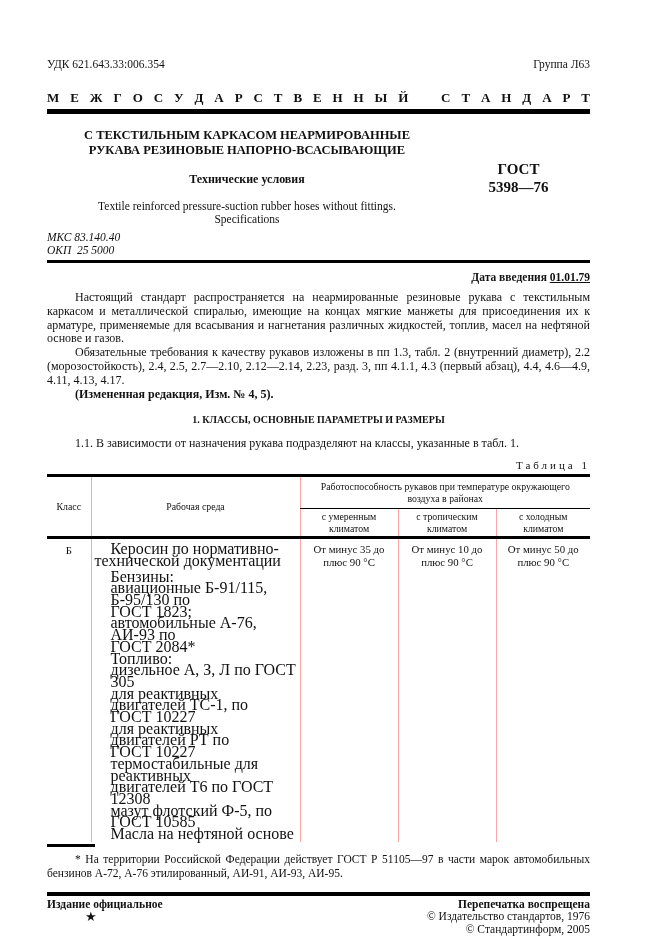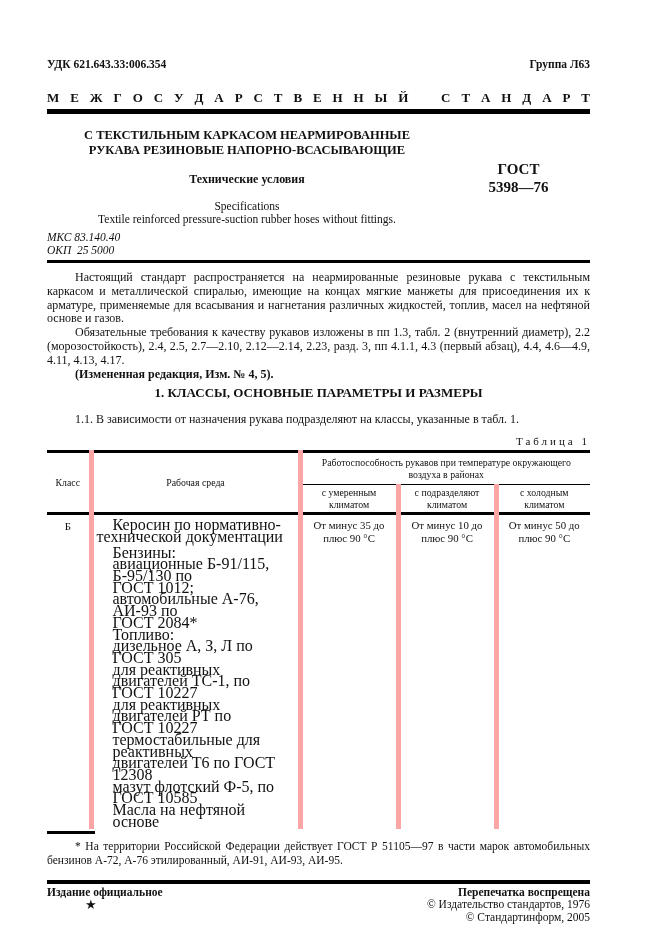--- a/index.html
+++ b/index.html
@@ -5,51 +5,51 @@
   html,body{margin:0;padding:0;background:#ffffff;}
   body{
     width:661px;height:936px;
     font-family:"Liberation Serif","DejaVu Serif",serif;
     color:#111;
     -webkit-font-smoothing:antialiased;
   }
   .page{position:relative;width:543px;padding:58px 71px 0 47px;}
 
   
-  .udk-row{display:flex;justify-content:space-between;font-size:11.5px;font-weight:bold;}
+  .udk-row{display:flex;justify-content:space-between;font-size:11.5px;font-weight:normal;}
   .banner{margin-top:20px;font-size:13px;font-weight:bold;text-align:justify;text-align-last:justify;}
   .banner-bar{height:5px;background:#000;margin-top:3px;}
 
   
   .title-grid{display:flex;margin-top:14px;}
   .title-left{width:400px;text-align:center;}
   .title-main{font-size:12.5px;font-weight:bold;line-height:15px;}
   .subtitle{font-size:12px;font-weight:bold;margin-top:14px;}
   .title-en{font-size:11.5px;line-height:13px;margin-top:13px;}
   .gost-block{flex:1;text-align:center;font-size:15px;font-weight:bold;line-height:18px;margin-top:32px;}
   .codes{font-size:11.5px;line-height:12.5px;margin-top:5px;font-style:italic;}
   .rule-thick{height:3px;background:#000;margin-top:4px;}
 
   .intro-date{text-align:right;font-size:11.5px;font-weight:bold;margin-top:8px;}
   .intro-date .dv{text-decoration:underline;}
 
   .para{font-size:12px;line-height:13.8px;text-align:justify;text-indent:28px;margin:0;}
   .para.first{margin-top:8px;}
   .amendment{font-weight:bold;}
 
-  .section-heading{text-align:center;font-size:13px;font-weight:bold;margin-top:4px;}
+  .section-heading{text-align:center;font-size:10px;font-weight:bold;margin-top:13px;}
   .clause{margin-top:12px;}
 
   .table-label{text-align:right;font-size:11px;letter-spacing:3px;margin-top:8px;}
 
   
   table.t1{width:543px;border-collapse:collapse;table-layout:fixed;margin-top:3px;border-top:3px solid #000;}
   .t1 th,.t1 td{font-weight:normal;padding:2px 3px;vertical-align:top;}
   .t1 th{font-size:9.8px;line-height:11.5px;text-align:center;vertical-align:middle;}
-  .t1 .vl{border-left:5px solid #fca5a5;}
+  .t1 .vl{border-left:1px solid #fca5a5;}
   .t1 .hdr-b{border-bottom:3px solid #000;}
   .t1 .thin-b{border-bottom:1px solid #000;padding:4px 14px;}
   .cell-class{text-align:center;font-size:10.8px;padding-top:5px !important;}
   .cell-medium{font-size:16px;line-height:11.7px;height:200px;}
   .medium-intro{text-indent:16px;margin:2px 0 0 0;}
   .medium-lines{margin-top:4px;padding-left:16px;}
   .cell-temp{text-align:center;font-size:10.8px;line-height:12.5px;padding-top:4px !important;}
 
   .footnote-rule{width:48px;height:3px;background:#000;margin-top:2px;}
   .footnote{font-size:11.5px;line-height:13.8px;text-align:justify;text-indent:28px;margin-top:6px;}
@@ -74,37 +74,40 @@
   <div class="banner-bar"></div>
 
   <div class="title-grid">
     <div class="title-left">
       <div class="title-main">
         <div>С ТЕКСТИЛЬНЫМ КАРКАСОМ НЕАРМИРОВАННЫЕ</div>
         <div>РУКАВА РЕЗИНОВЫЕ НАПОРНО-ВСАСЫВАЮЩИЕ</div>
       </div>
       <div class="subtitle">Технические условия</div>
       <div class="title-en">
+        <div>Textile reinforced pressure-suction rubber hoses without fittings.</div>
         <div>Specifications</div>
-        <div>Textile reinforced pressure-suction rubber hoses without fittings.</div>
       </div>
     </div>
     <div class="gost-block">
       <div>ГОСТ</div>
       <div>5398—76</div>
     </div>
   </div>
 
   <div class="codes">
     <div>МКС 83.140.40</div>
     <div>ОКП&nbsp; 25 5000</div>
   </div>
 
   <div class="rule-thick"></div>
 
+  <div class="intro-date">
+    <span>Дата введения </span><span class="dv">01.01.79</span>
+  </div>
 
   <p class="para first">Настоящий стандарт распространяется на неармированные резиновые рукава с текстильным каркасом и металлической спиралью, имеющие на концах мягкие манжеты для присоединения их к арматуре, применяемые для всасывания и нагнетания различных жидкостей, топлив, масел на нефтяной основе и газов.</p>
   <p class="para">Обязательные требования к качеству рукавов изложены в пп 1.3, табл. 2 (внутренний диаметр), 2.2 (морозостойкость), 2.4, 2.5, 2.7—2.10, 2.12—2.14, 2.23, разд. 3, пп 4.1.1, 4.3 (первый абзац), 4.4, 4.6—4.9, 4.11, 4.13, 4.17.</p>
   <p class="para amendment">(Измененная редакция, Изм. № 4, 5).</p>
 
   <div class="section-heading">1. КЛАССЫ, ОСНОВНЫЕ ПАРАМЕТРЫ И РАЗМЕРЫ</div>
   <p class="para clause">1.1. В зависимости от назначения рукава подразделяют на классы, указанные в табл. 1.</p>
 
   <div class="table-label">Таблица 1</div>
 
@@ -117,31 +120,31 @@
         <col style="width:94px">
     </colgroup>
     <tbody>
         <tr>
       <th rowspan="2" class="hdr-b">Класс</th>
       <th rowspan="2" class="vl hdr-b">Рабочая среда</th>
       <th colspan="3" class="vl thin-b">Работоспособность рукавов при температуре окружающего воздуха в районах</th>
     </tr>
     <tr>
       <th class="vl hdr-b">с умеренным климатом</th>
-      <th class="vl hdr-b">с подразделяют климатом</th>
+      <th class="vl hdr-b">с тропическим климатом</th>
       <th class="vl hdr-b">с холодным климатом</th>
     </tr>
     <tr>
       <td class="cell-class">Б</td>
       <td class="vl cell-medium">
         <p class="medium-intro">Керосин по нормативно-технической документации</p>
         <div class="medium-lines">
               <div>Бензины:</div>
               <div>авиационные Б-91/115, Б-95/130 по</div>
-              <div>ГОСТ 1012;</div>
+              <div>ГОСТ 1823;</div>
               <div>автомобильные А-76, АИ-93 по</div>
               <div>ГОСТ 2084*</div>
               <div>Топливо:</div>
               <div>дизельное А, З, Л по ГОСТ 305</div>
               <div>для реактивных двигателей ТС-1, по</div>
               <div>ГОСТ 10227</div>
               <div>для реактивных двигателей РТ по</div>
               <div>ГОСТ 10227</div>
               <div>термостабильные для реактивных</div>
               <div>двигателей Т6 по ГОСТ 12308</div>

